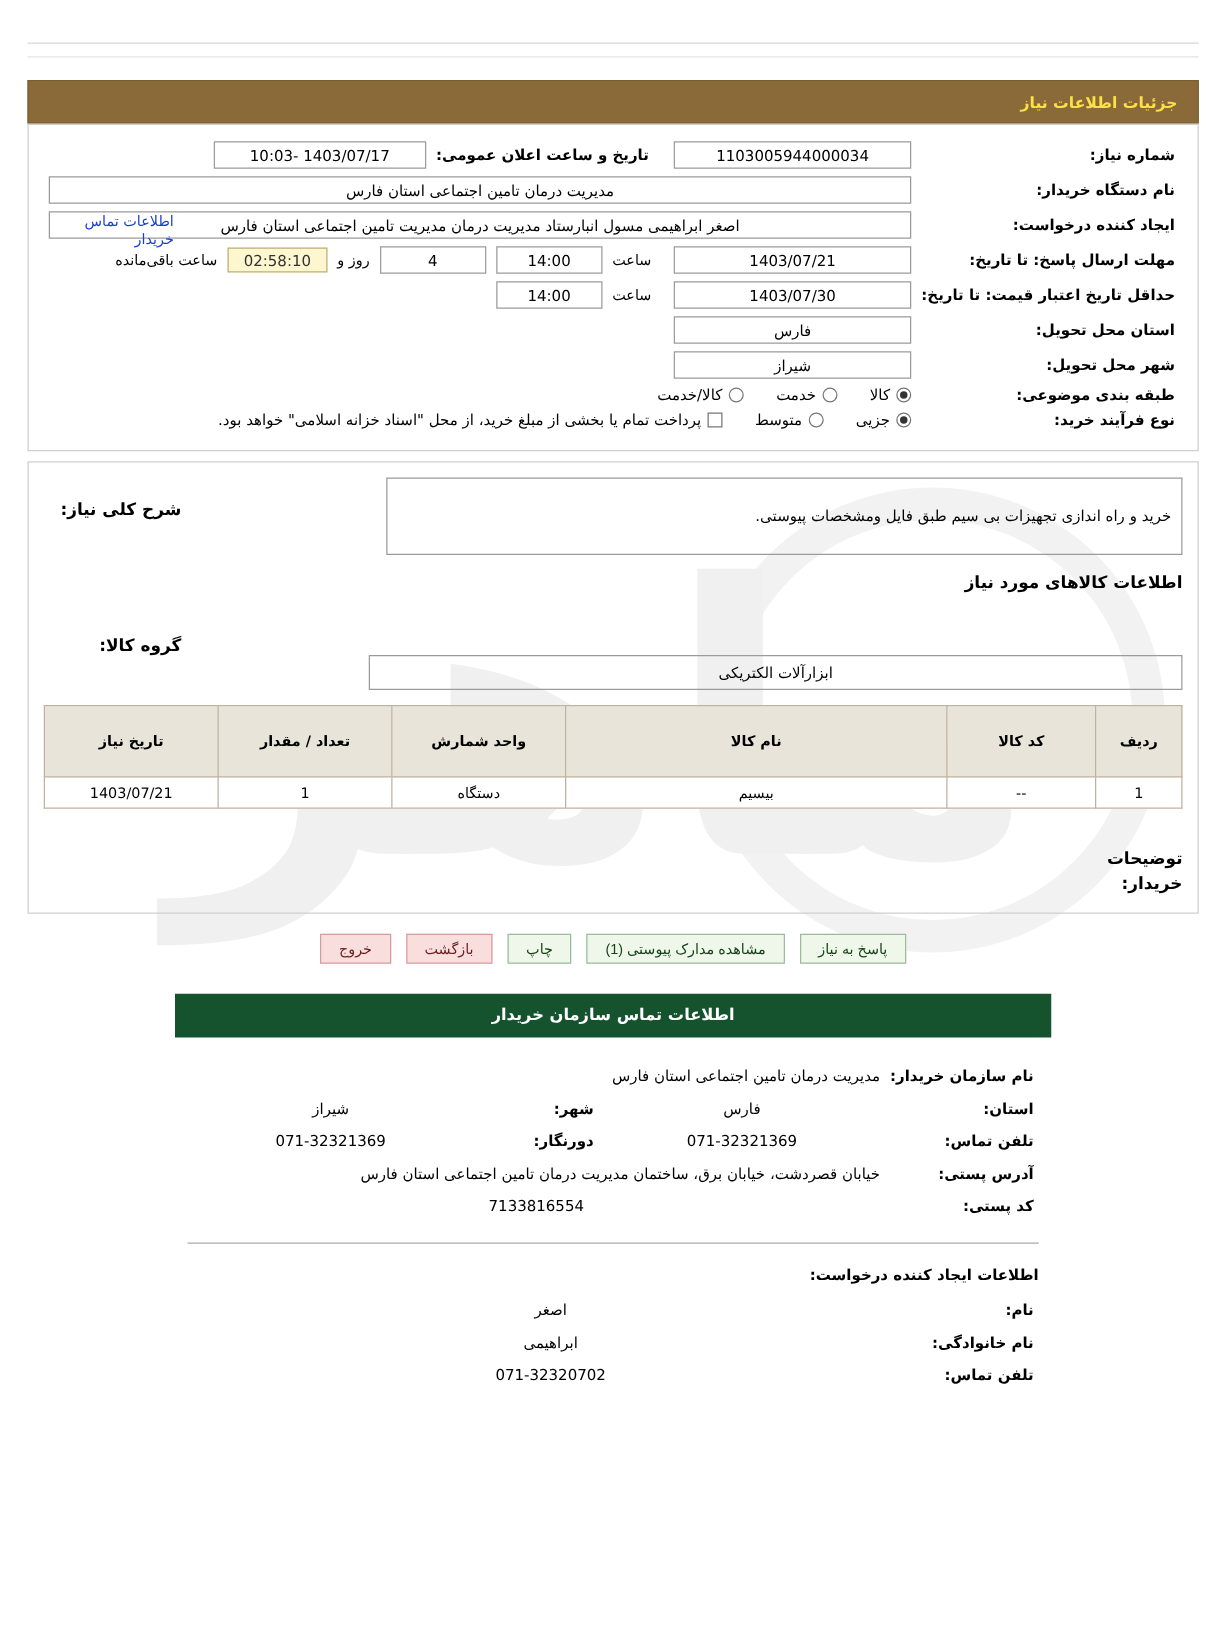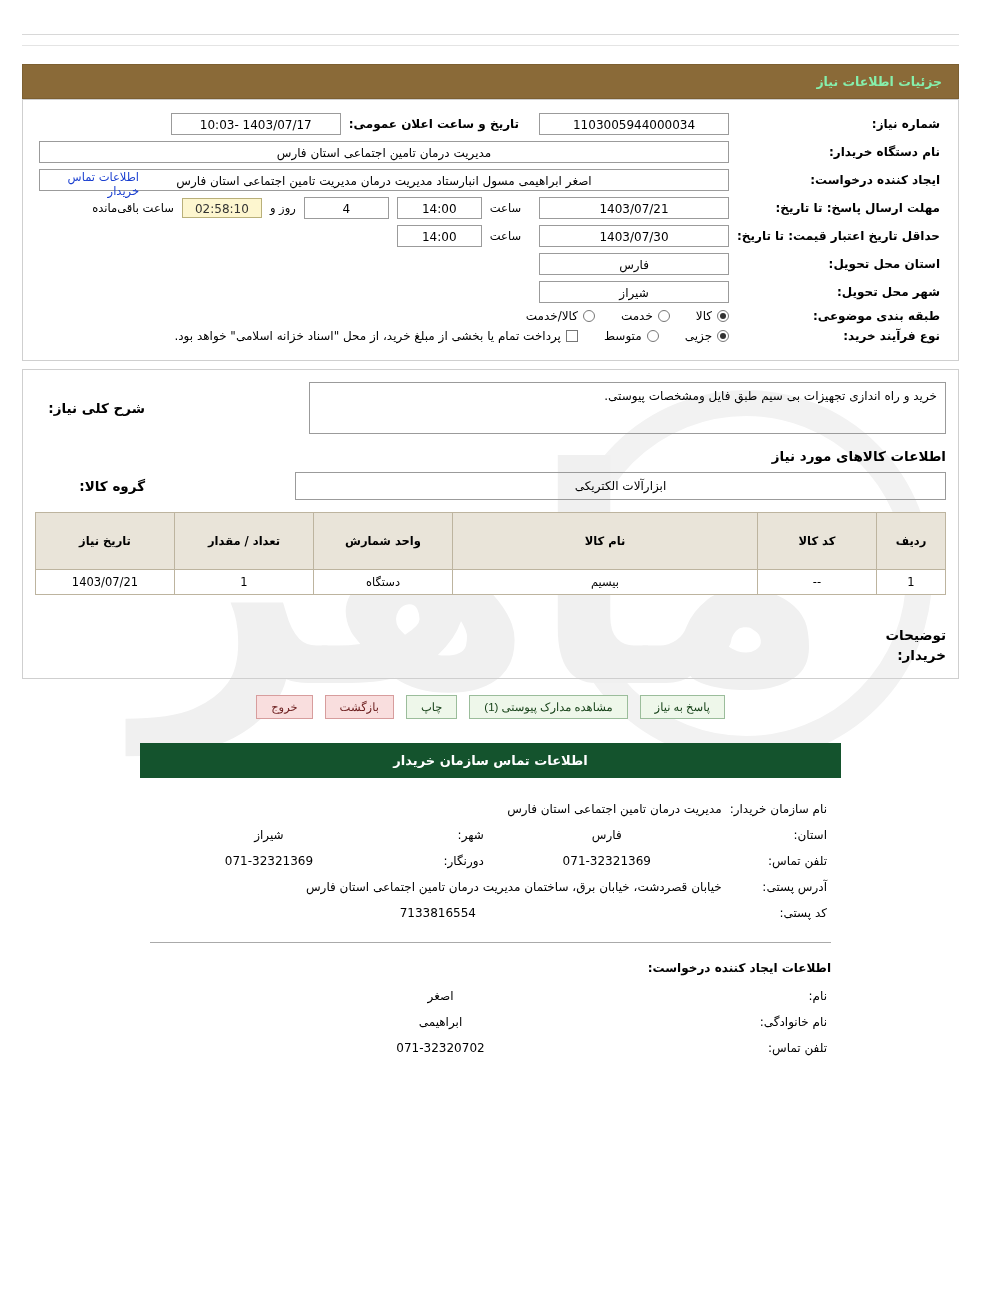--- a/index.html
+++ b/index.html
@@ -48,21 +48,21 @@
     margin: 34px 22px 0 22px;
     border-top: 1px solid #d8d8d8;
   }
   .top-rule2 {
     margin: 10px 22px 0 22px;
     border-top: 1px solid #e4e4e4;
   }
 
   .section-bar {
     background: #8a6a38;
-    color: #86efac;
+    color: #fde047;
     font-size: 12.5px;
     font-weight: bold;
     padding: 9px 16px;
     margin: 18px 22px 0 22px;
     text-align: right;
     border: 1px solid #7c5f31;
   }
   .contact-bar {
     background: #14532d;
     color:#fff;
@@ -142,35 +142,35 @@
 
   .panel2 { border: 1px solid #cfcfcf; margin: 8px 22px 0 22px; padding: 12px; }
   .desc-row { display: flex; align-items: flex-start; gap: 24px; flex-direction: row-reverse; justify-content: flex-end;}
   .desc-label { font-weight: bold; font-size: 13.5px; white-space: nowrap; padding-top: 18px; width: 110px; text-align: right;}
   .desc-box {
     border: 1px solid #9b9b9b;
     min-height: 52px;
     flex: 1;
     margin-left: 140px;
     font-size: 12px;
-    padding: 6px 8px;
+    padding: 23px 8px;
     text-align: right;
     box-sizing: border-box;
   }
   .subhead {
     font-weight: bold;
     font-size: 13.5px;
     text-align: right;
     margin: 14px 0 8px 0;
   }
   .group-row { display: flex; align-items: center; gap: 10px; flex-direction: row-reverse; justify-content: space-between; }
   .group-label { font-weight: bold; font-size: 13.5px; white-space: nowrap; width: 110px; text-align: right;}
   .group-box {
     border: 1px solid #9b9b9b; height: 26px; line-height: 26px;
-    flex: 1; margin-left: 140px; text-align: center; font-size: 12px;
+    flex: 1; margin-left: 140px; text-align: center; font-size: 12px; margin-top: 42px;
   }
 
   table.grid { width: 100%; border-collapse: collapse; margin-top: 12px; }
   table.grid th {
     background: #e9e4d9;
     border: 1px solid #bdb49f;
     font-size: 11.5px;
     font-weight: bold;
     padding: 21px 4px;
     text-align: center;
@@ -210,21 +210,21 @@
     color: #18431a;
     cursor: pointer;
     white-space: nowrap;
   }
   .btn.red { background: #f9dede; border-color: #d79d9d; color: #6b1d1d; }
 
   
   .contact-wrap { margin: 18px 150px 0 150px; font-size: 12px; }
   table.contact { width: 100%; border-collapse: collapse; }
   table.contact td { padding: 6px 4px; font-size: 12px; vertical-align: middle; }
-  td.clbl { font-weight: normal; text-align: right; white-space: nowrap; width: 92px; }
+  td.clbl { font-weight: bold; text-align: right; white-space: nowrap; width: 92px; }
   td.cval { text-align: center; }
   .hr-line { border-top: 1px solid #aaa; margin: 16px 0 18px 0; }
   .creator-head { font-weight: bold; font-size: 12px; text-align: right; margin-bottom: 8px; }
   .bottom-space { height: 28px; }
 </style>
 </head>
 <body>
 
 <div class="page">
   <div class="watermark-circle"></div>

